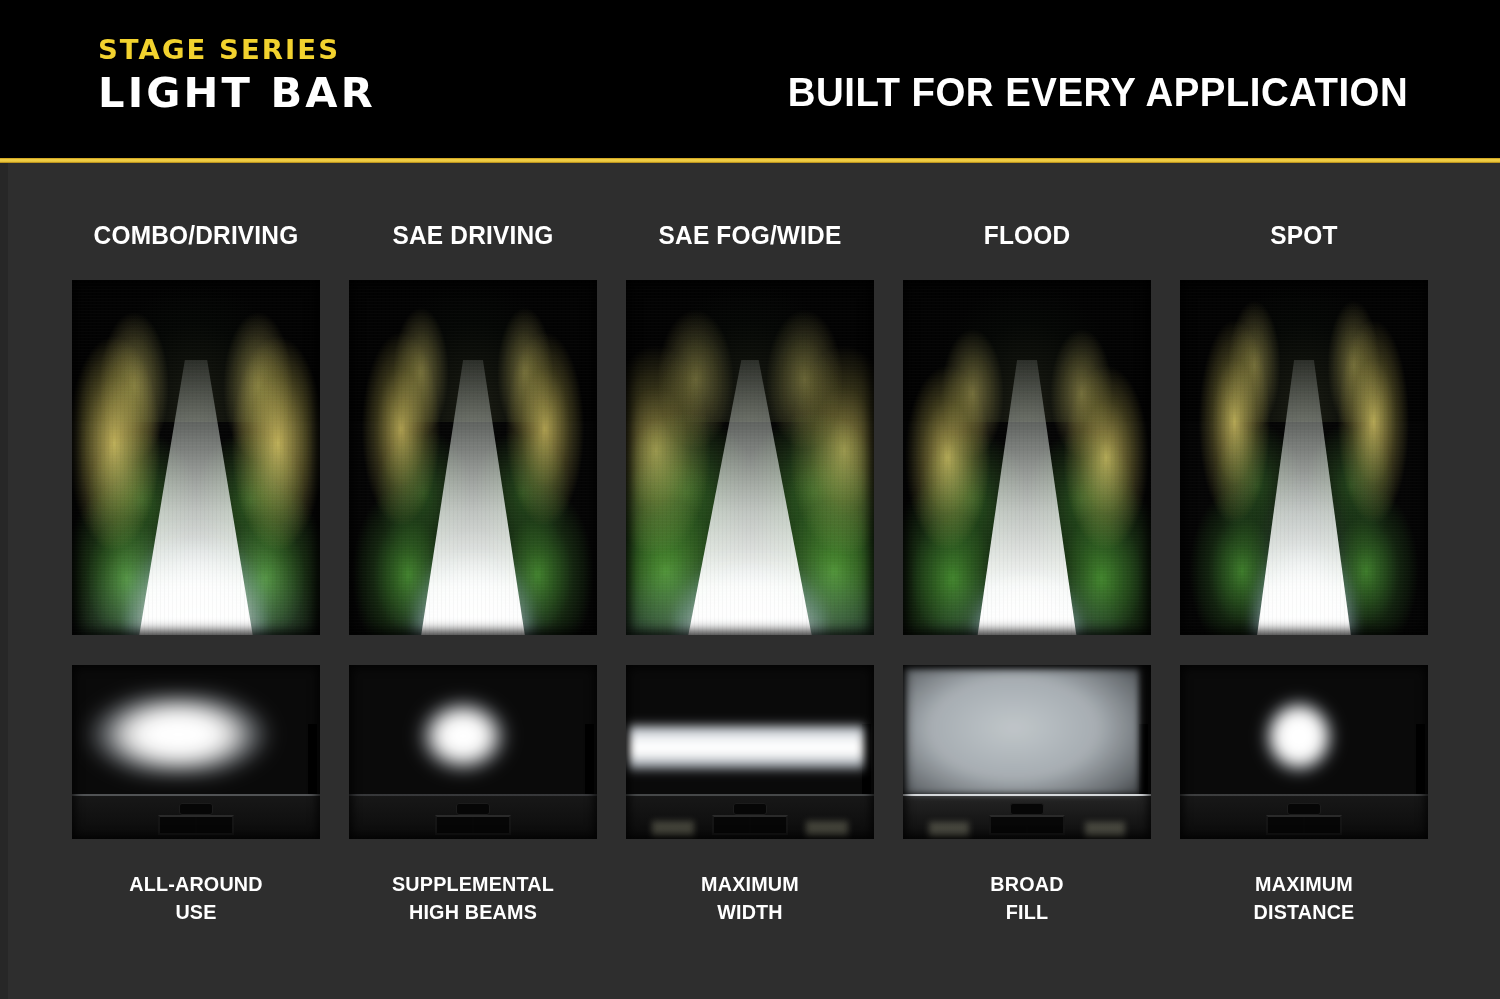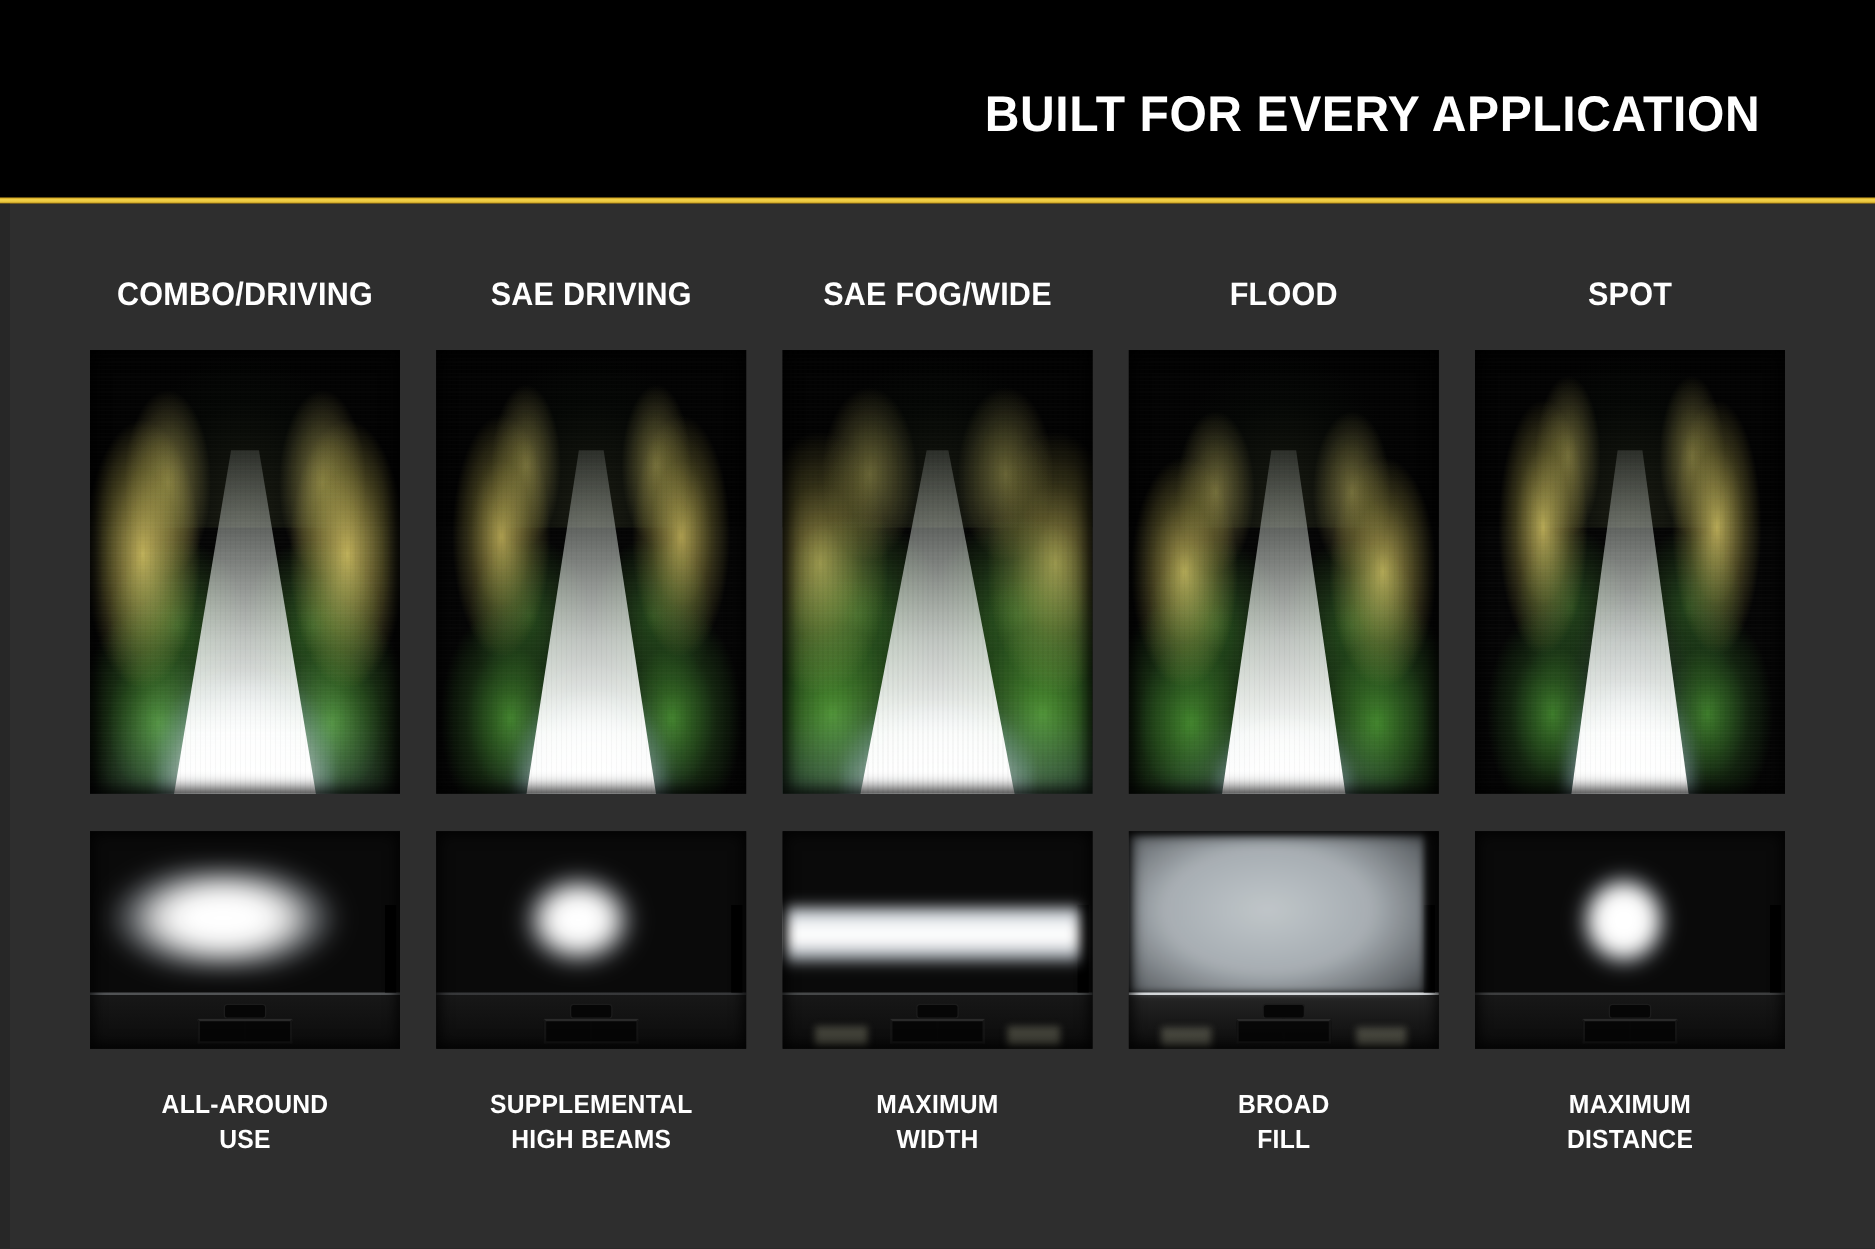--- a/index.html
+++ b/index.html
@@ -196,20 +196,24 @@
     background:rgba(200,200,170,0.28);
     filter:blur(3px);
   }
   .w-floorpatch-l{ left:26px; }
   .w-floorpatch-r{ right:26px; }
 </style>
 </head>
 <body>
 
 <div class="header">
+  <div class="logo">
+    <div class="logo-top">STAGE SERIES</div>
+    <div class="logo-bottom">LIGHT BAR</div>
+  </div>
   <div class="headline">BUILT FOR EVERY APPLICATION</div>
 </div>
 <div class="gold-rule"></div>
 
 <div class="panel"></div>
 <div class="panel-edge-l"></div>
 
 <div class="grid">
 
   <div class="col-title" style="grid-column:1">COMBO/DRIVING</div>

